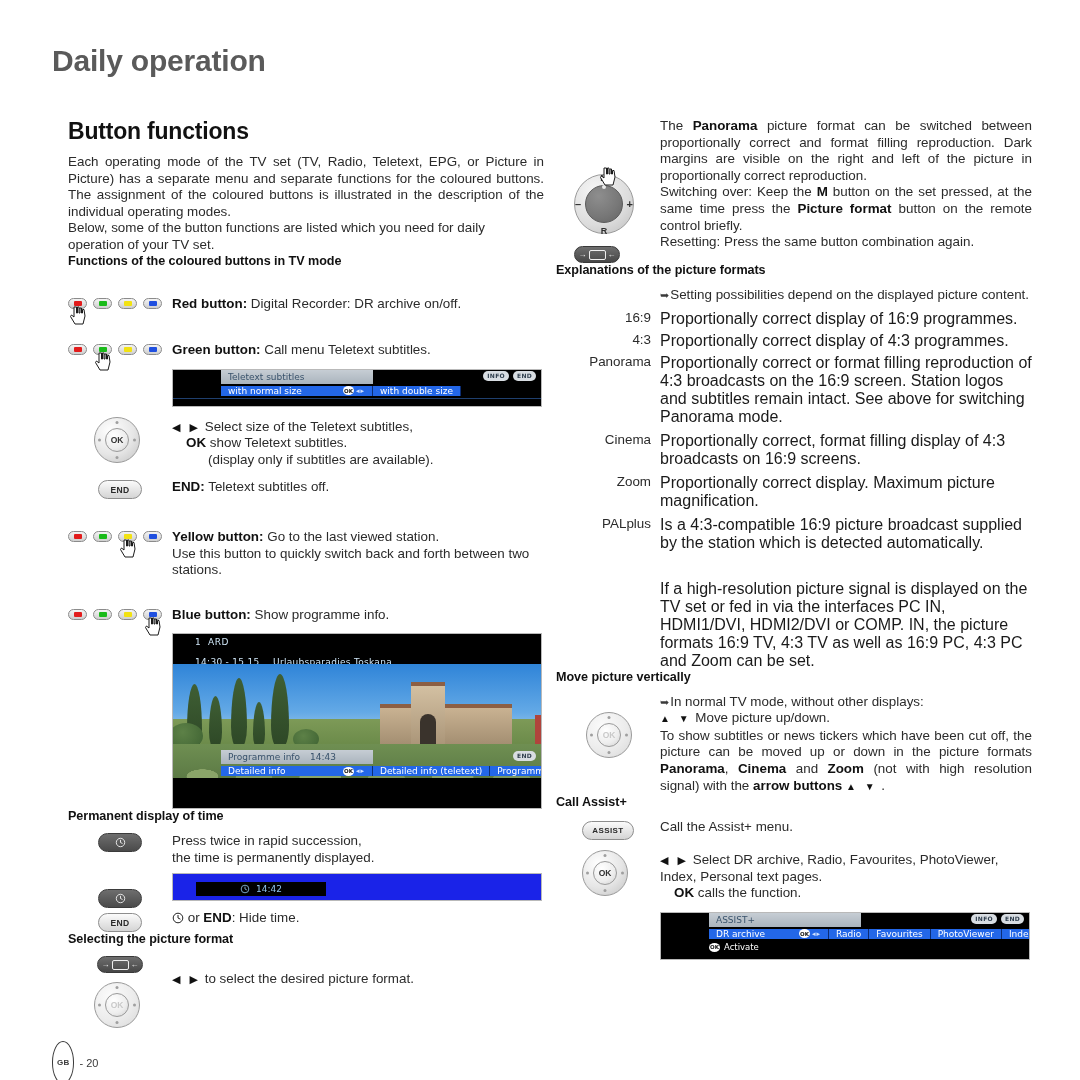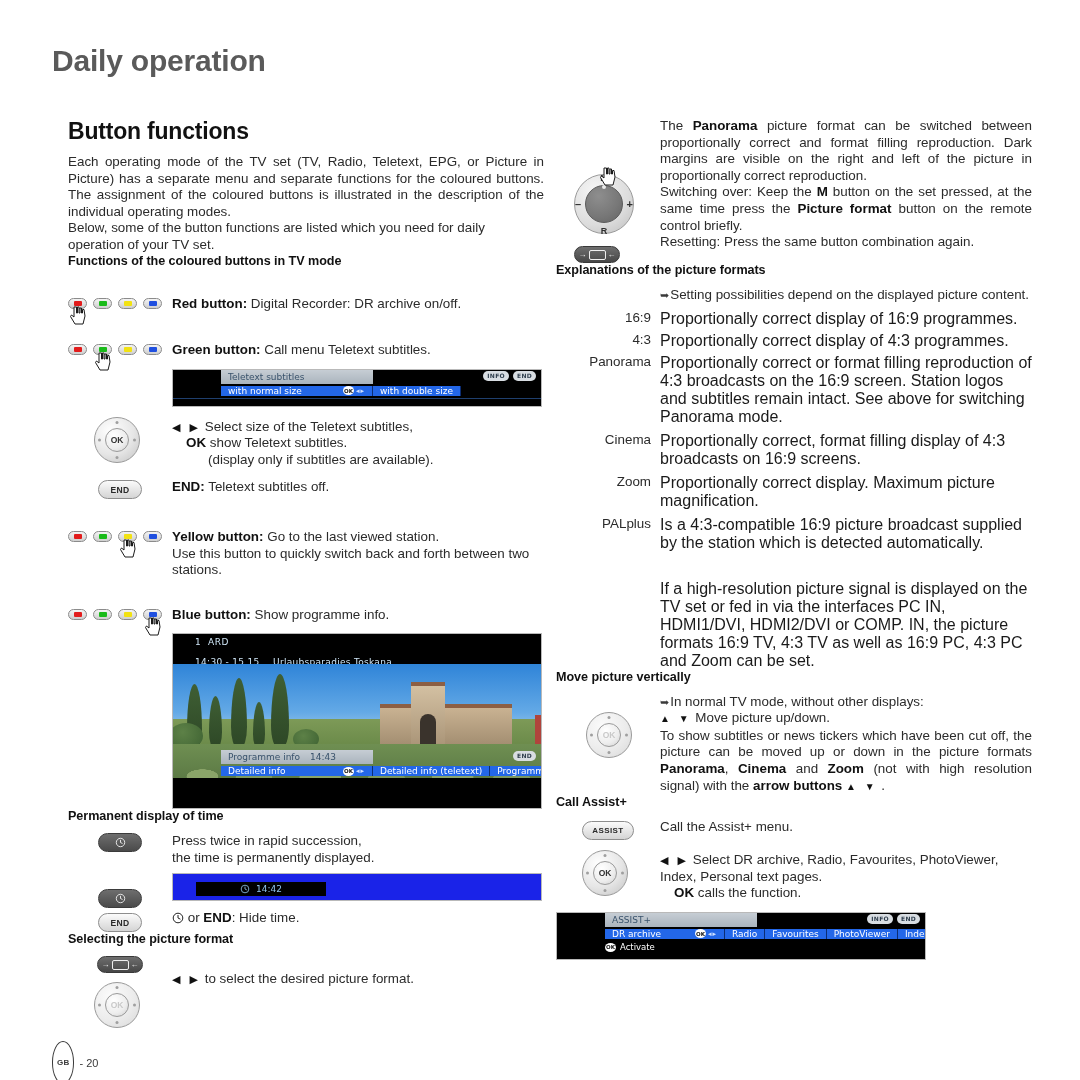--- a/index.html
+++ b/index.html
@@ -694,21 +694,21 @@
             <div class="dot r"></div>
           <div class="ok">OK</div>
         </div>
       </div>
       <div class="rtext" style="padding-top:2px;">
         <p class="body nojust"><span class="arrows">◀&nbsp;▶</span>&nbsp;<span>Select DR archive, Radio, Favourites, PhotoViewer, Index, Personal text pages.</span></p>
         <p class="body nojust mt8" style="margin-left:14px;"><span class="b">OK</span><span> calls the function.</span></p>
       </div>
     </div>
 
-    <div class="mt10" style="">
+    <div class="mt10" style="margin-left:104px;">
       <div class="osd" id="osd-assist" style="width:370px; height:48px;">
         <div class="osd-titlebar">
           <div class="spacer"></div>
           <div class="osd-title">ASSIST+</div>
           <div class="osd-keys">
             <span class="osd-key">INFO</span>
             <span class="osd-key">END</span>
           </div>
         </div>
         <div class="osd-menubar">

